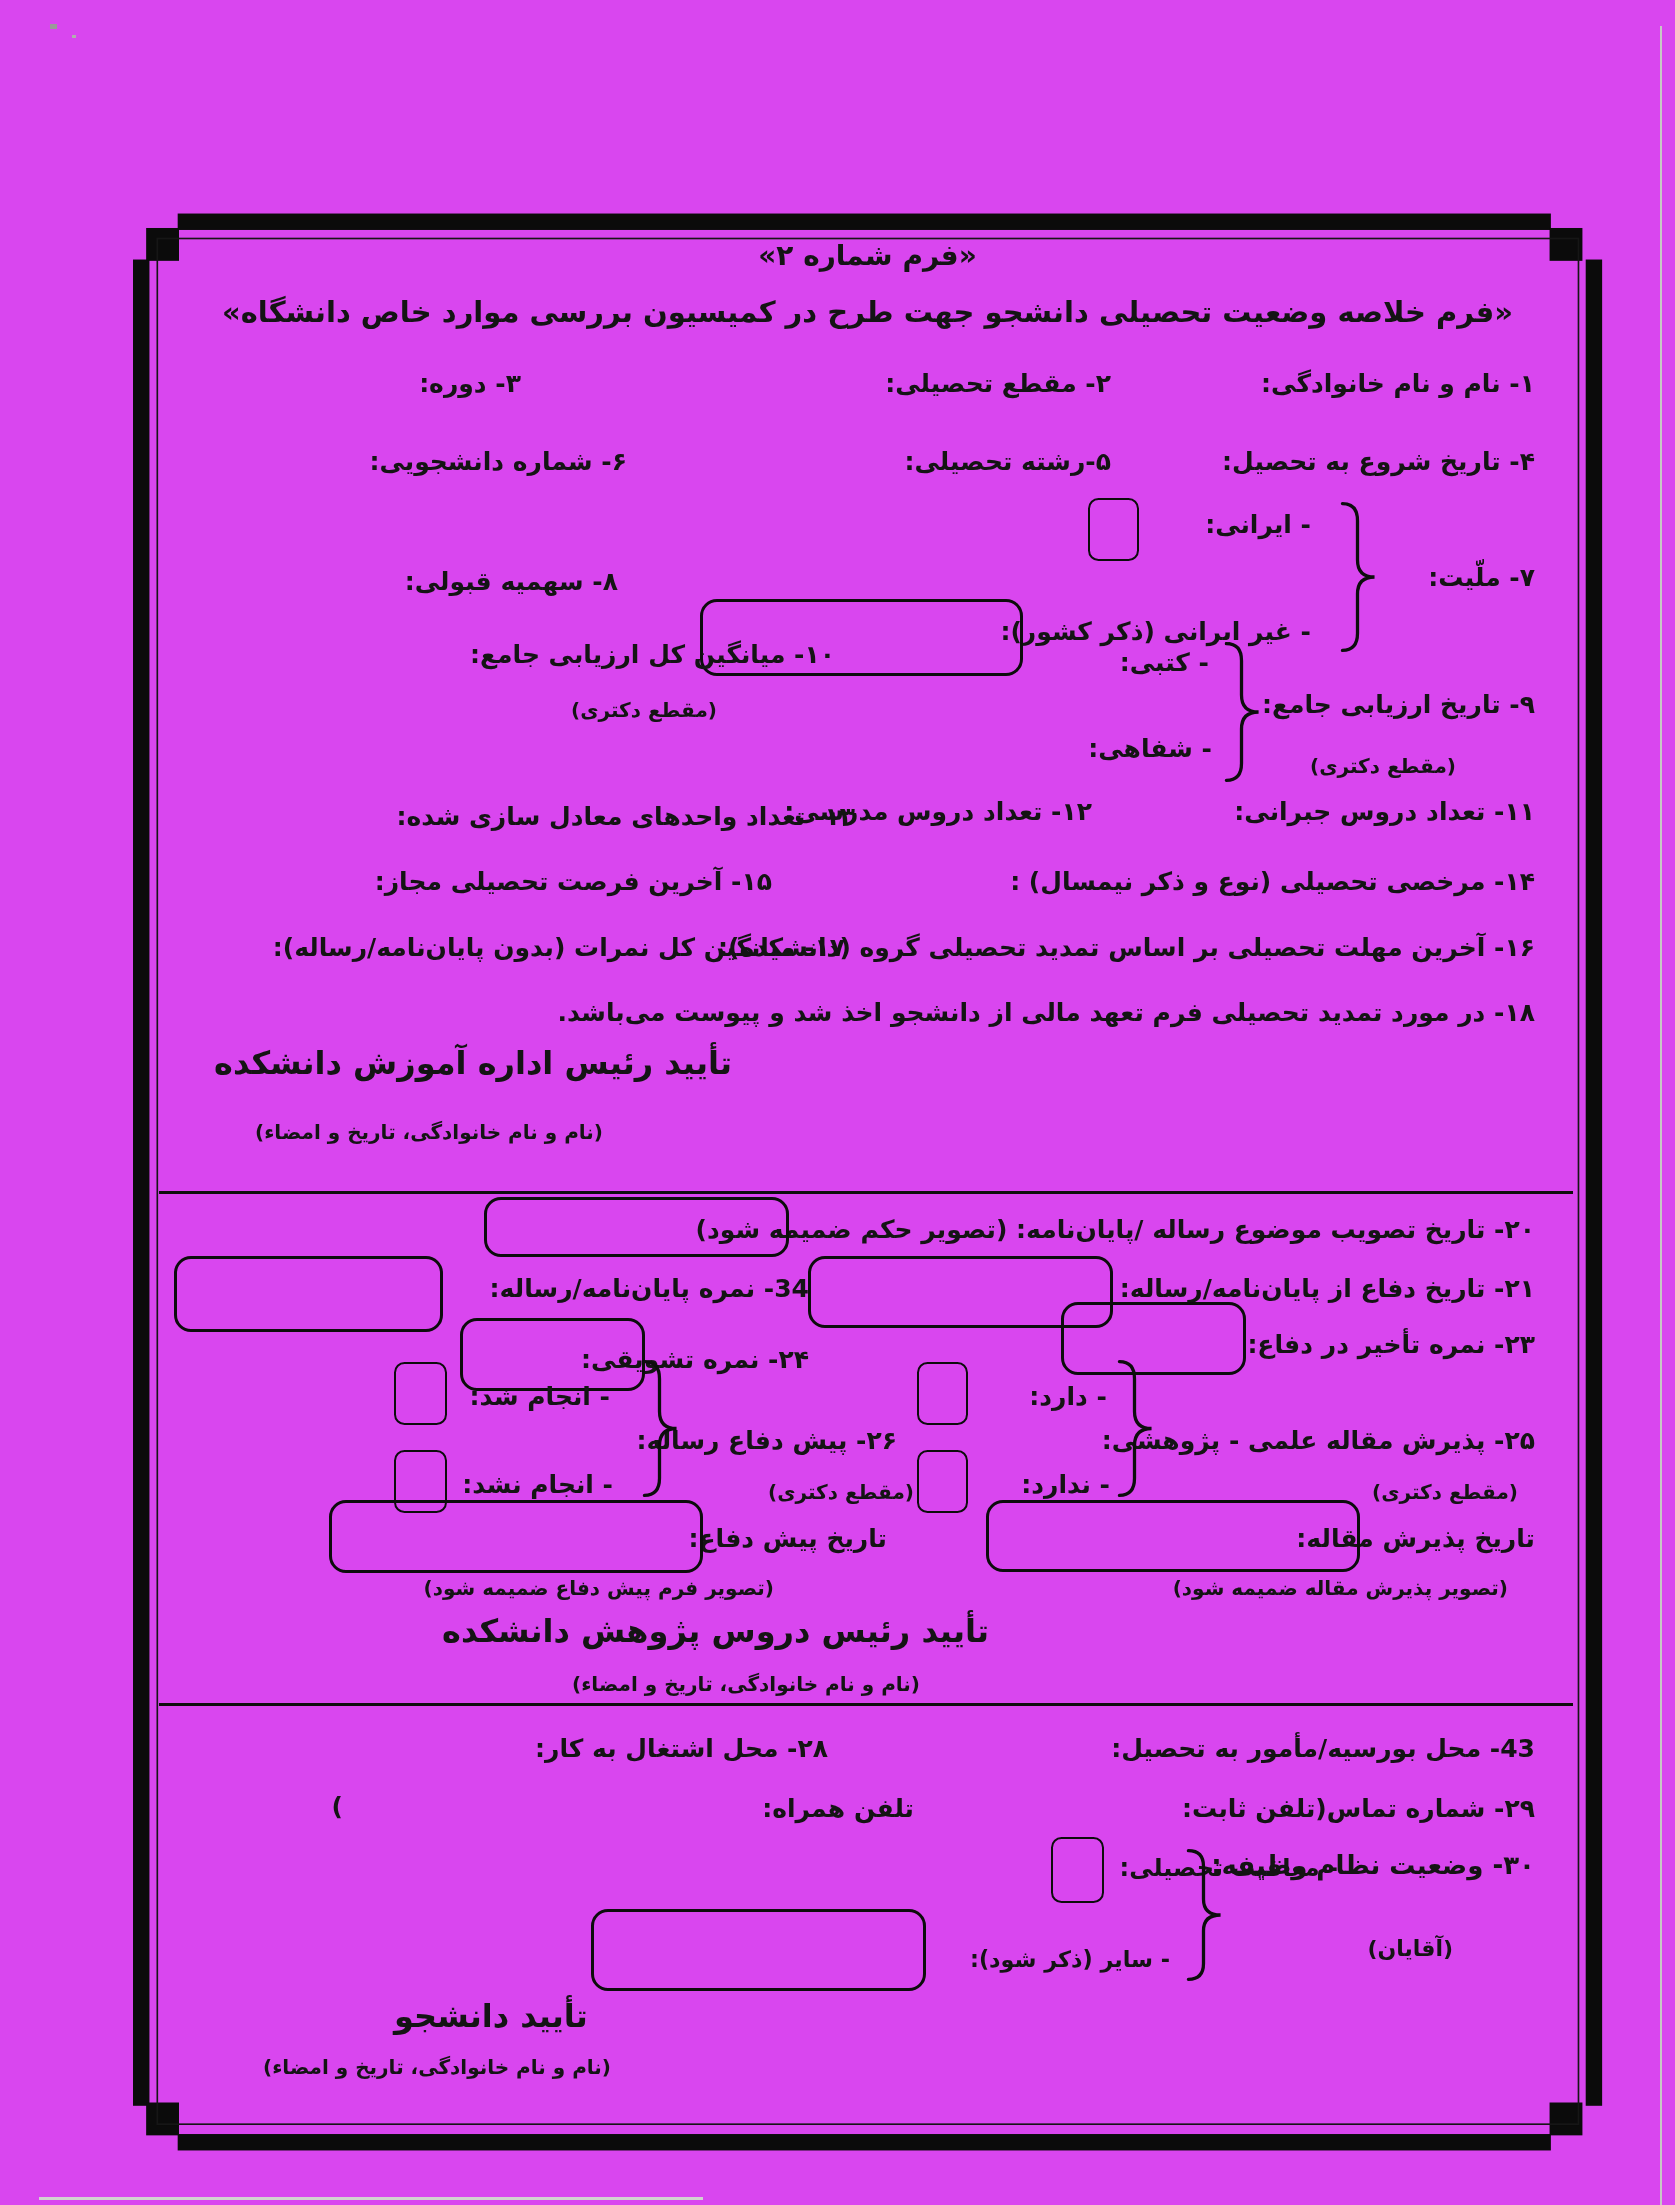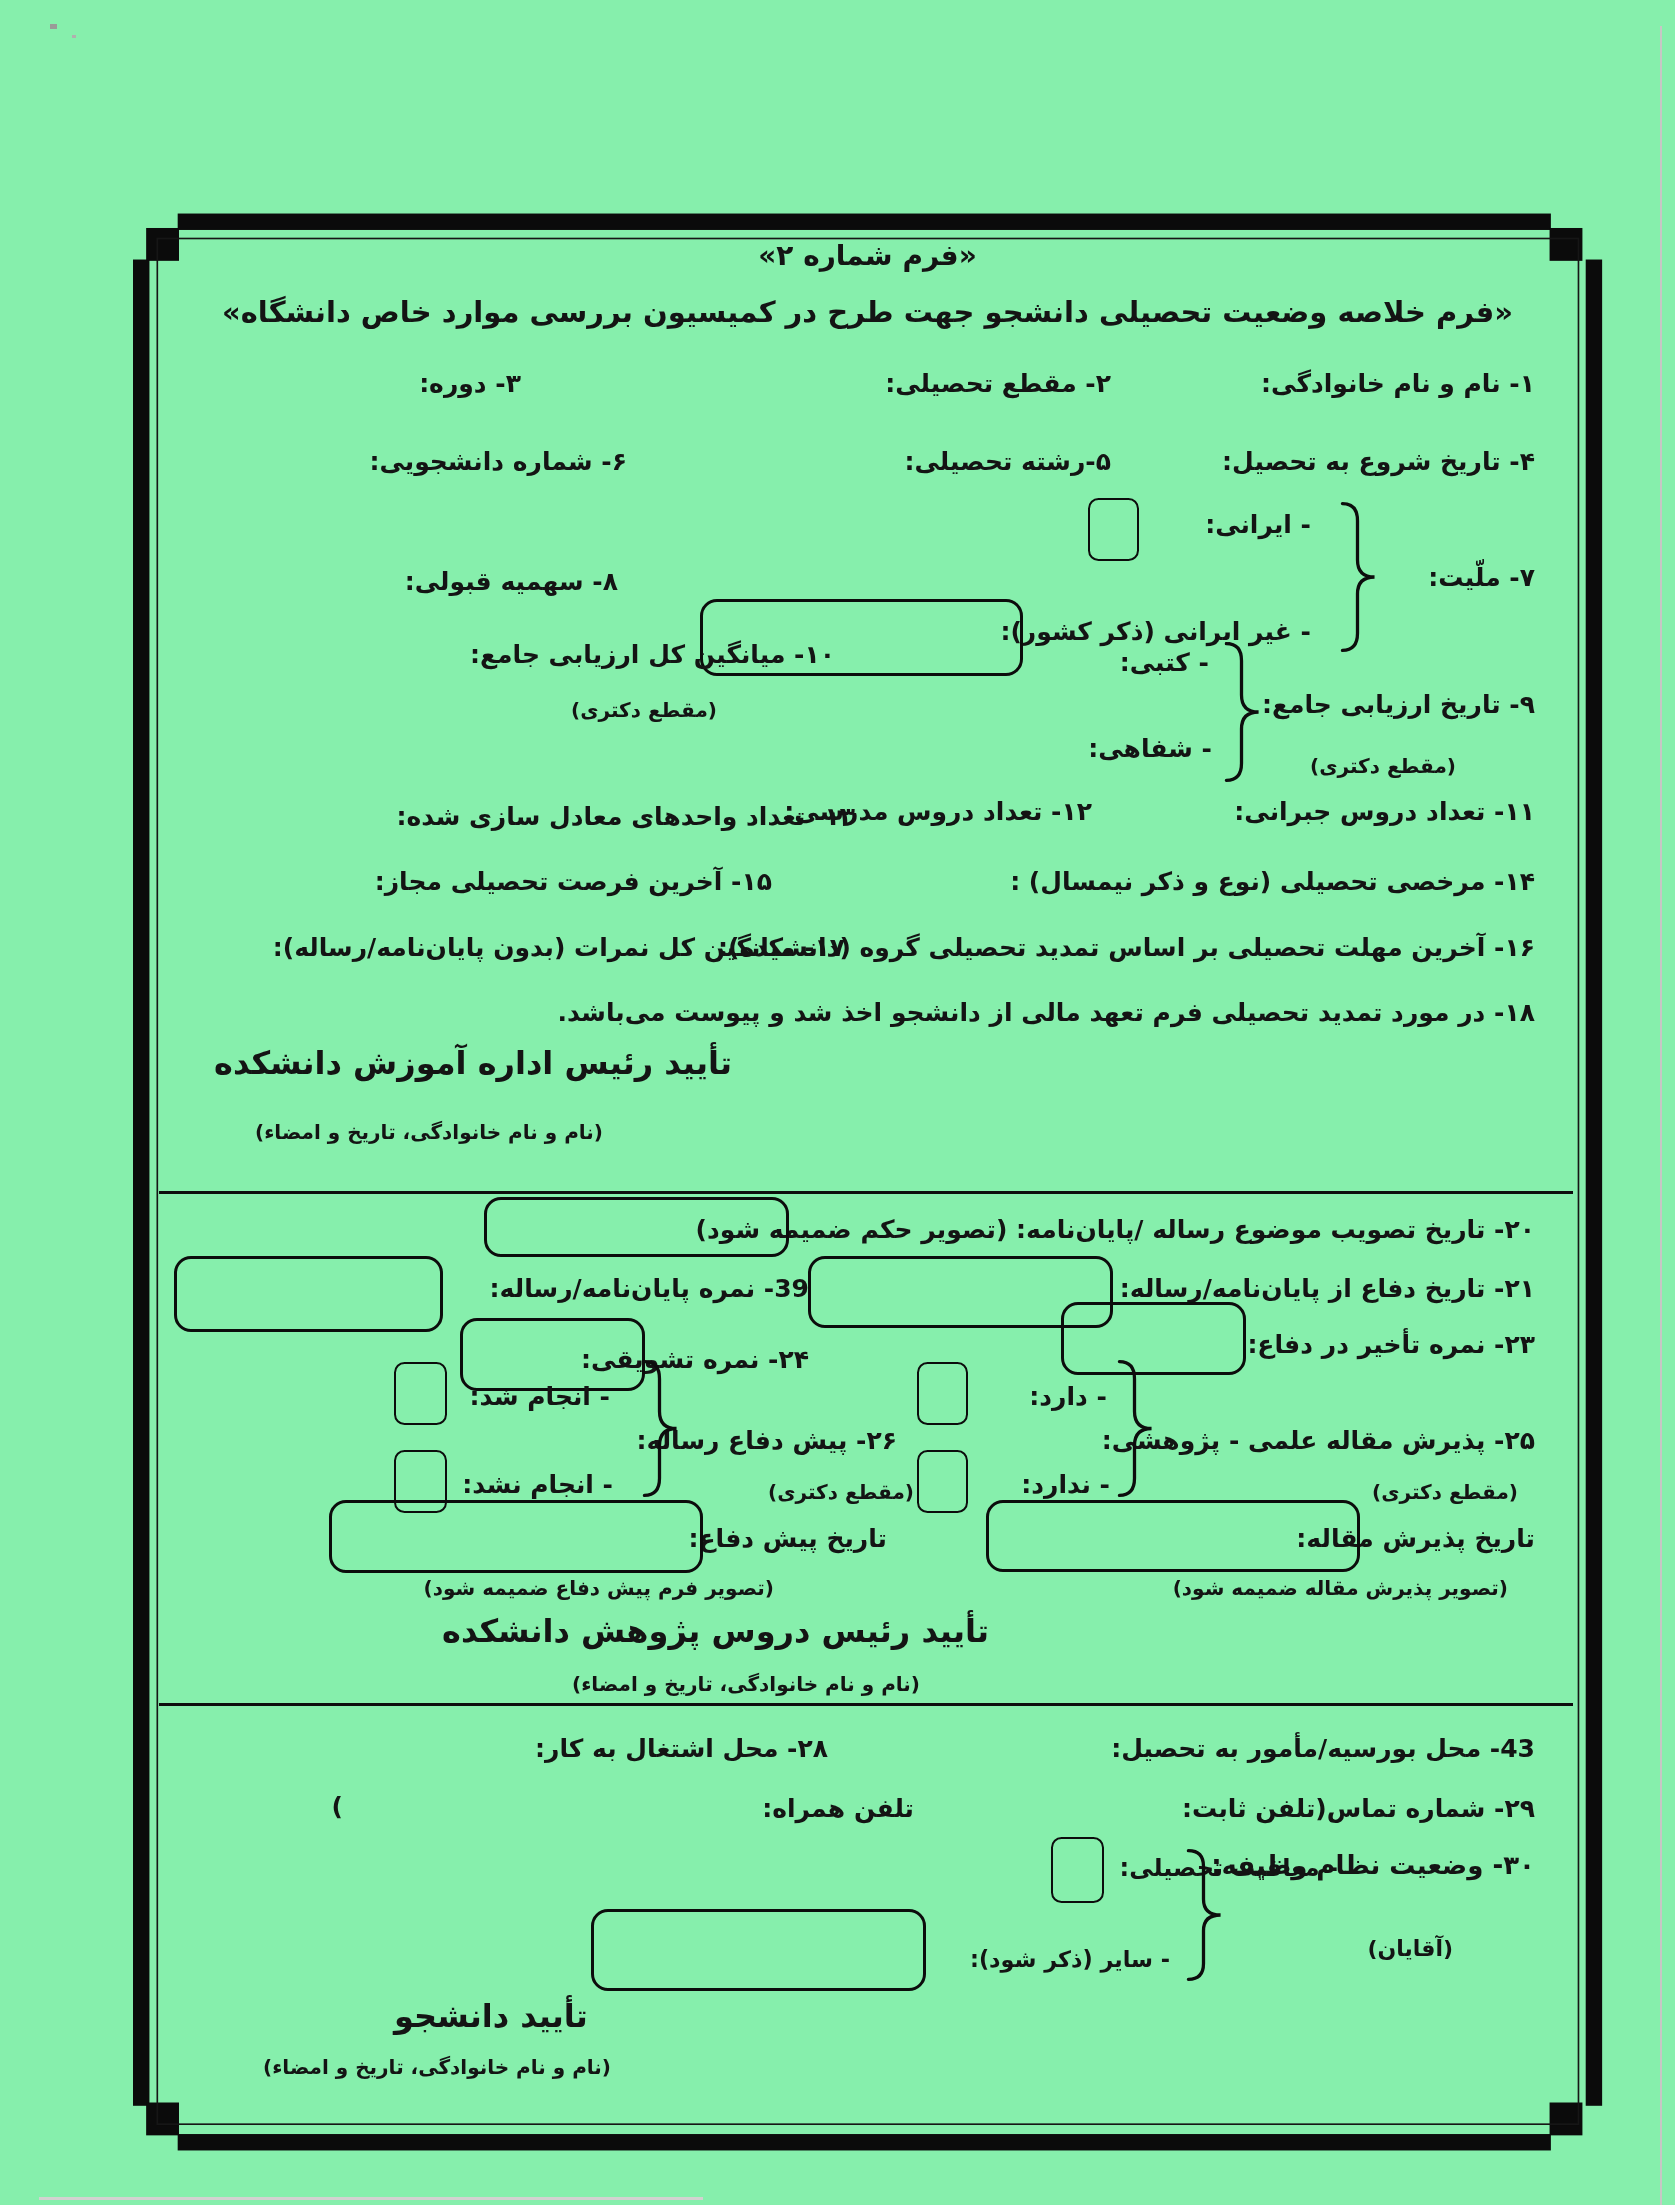--- a/index.html
+++ b/index.html
@@ -1,18 +1,18 @@
 <!DOCTYPE html>
 <html lang="fa" style="font-size:10.5px"><head>
 <meta charset="utf-8">
 <style>
   html,body{margin:0;padding:0;background:#ffffff;}
   .page{
     position:relative; width:1676px; height:2205px;
-    background:#86efac; overflow:hidden;
+    background:#d946ef; overflow:hidden;
     font-family:"DejaVu Sans", sans-serif;
   }
   .lbl{
     position:absolute; direction:rtl; white-space:nowrap;
     font-weight:bold; font-size:25px; color:#141414; line-height:1.25;
   }
   .ctr{ left:158px; width:1419px; text-align:center; }
   .sm{ font-size:20px; }
   .box{
     position:absolute; border:3.3px solid #0c0c0c; border-radius:17px;
@@ -96,21 +96,21 @@
   <div class="lbl" style="left:214px;top:1043px;font-size:32px;">تأیید رئیس اداره آموزش دانشکده</div>
   <div class="lbl sm" style="left:255px;top:1120px;">(نام و نام خانوادگی، تاریخ و امضاء)</div>
 
   <div class="hr" style="top:1191px;"></div>
 
   <div class="lbl" style="right:141px;top:1214px;">۲۰- تاریخ تصویب موضوع رساله /پایان‌نامه: (تصویر حکم ضمیمه شود)</div>
   <div class="box" style="left:484px;top:1197px;width:299px;height:54px;"></div>
 
   <div class="lbl" style="right:141px;top:1273px;">۲۱- تاریخ دفاع از پایان‌نامه/رساله:</div>
   <div class="box" style="left:808px;top:1256px;width:299px;height:66px;"></div>
-  <div class="lbl" style="right:867px;top:1273px;">39- نمره پایان‌نامه/رساله:</div>
+  <div class="lbl" style="right:867px;top:1273px;">34- نمره پایان‌نامه/رساله:</div>
   <div class="box" style="left:174px;top:1256px;width:263px;height:70px;"></div>
 
   <div class="lbl" style="right:141px;top:1329px;text-align:right;">۲۳- نمره تأخیر در دفاع:</div>
   <div class="box" style="left:1061px;top:1302px;width:179px;height:67px;"></div>
   <div class="lbl" style="right:867px;top:1344px;">۲۴- نمره تشویقی:</div>
   <div class="box" style="left:460px;top:1318px;width:179px;height:67px;"></div>
 
   <div class="lbl" style="right:141px;top:1425px;">۲۵- پذیرش مقاله علمی - پژوهشی:</div>
   <div class="lbl sm" style="right:158px;top:1480px;">(مقطع دکتری)</div>
   <svg class="brace" style="left:1114px;top:1359px;" width="41" height="139" viewBox="0 0 62 212">

